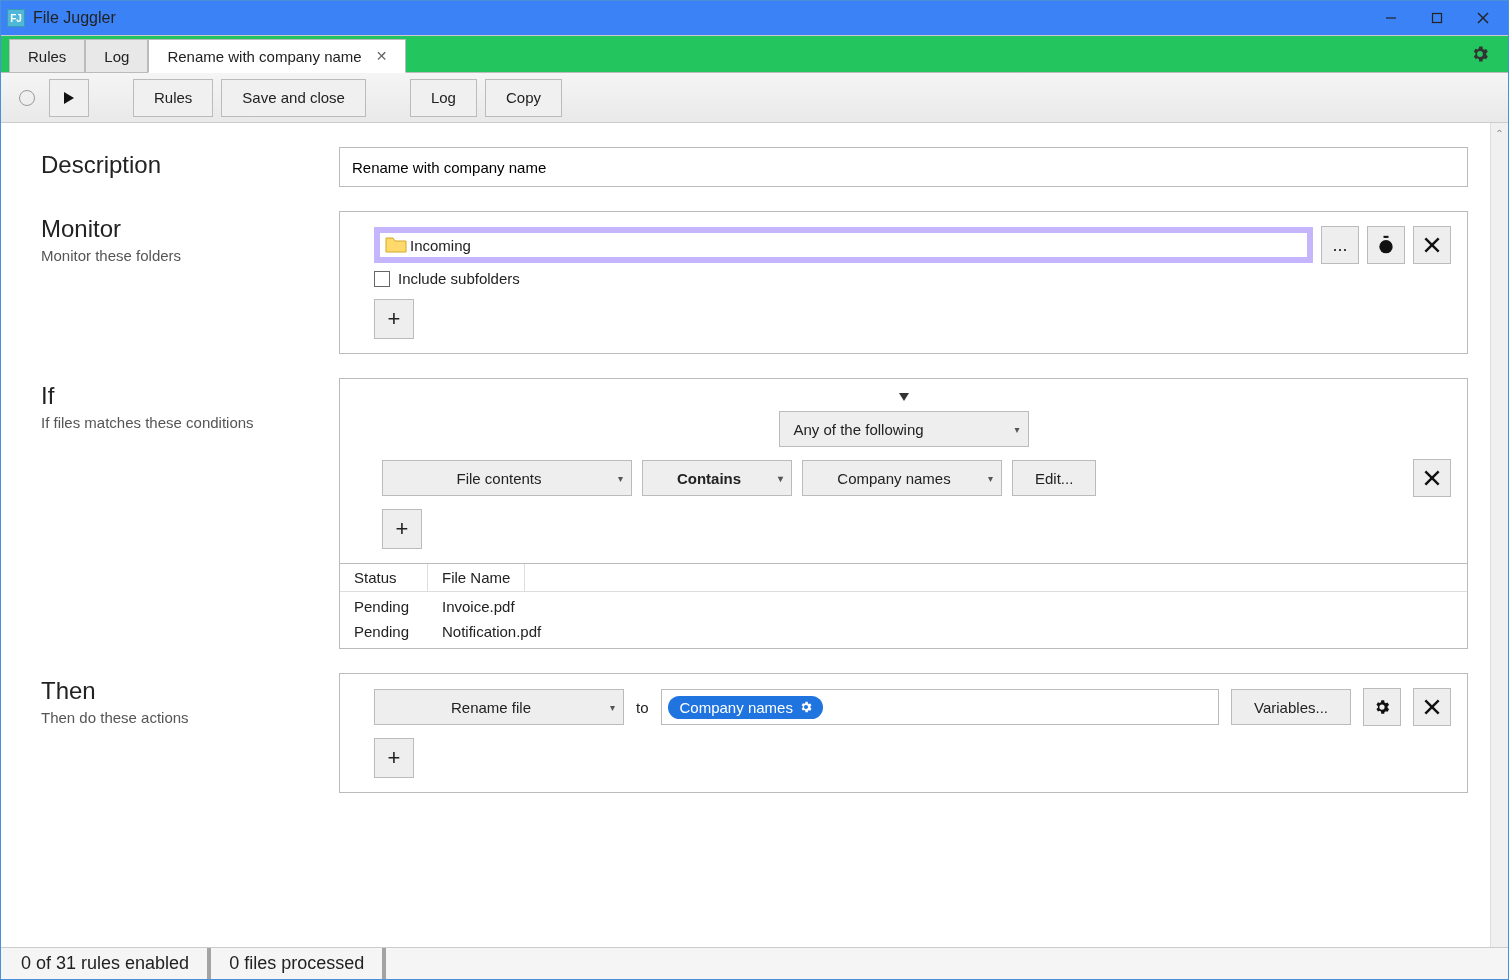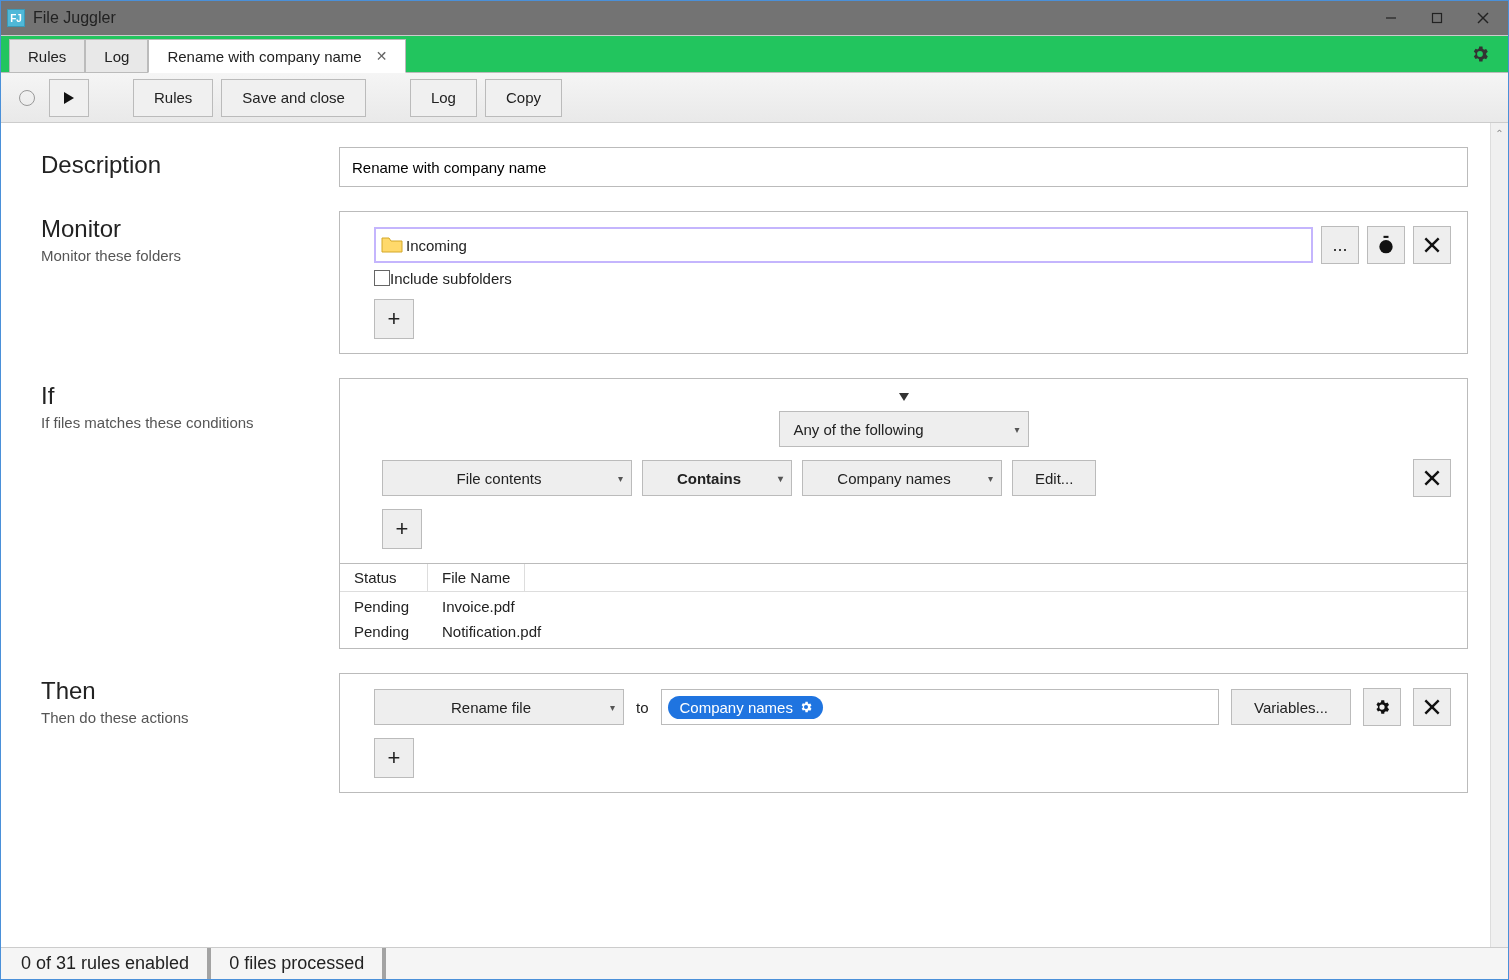--- a/index.html
+++ b/index.html
@@ -1,21 +1,21 @@
 <!DOCTYPE html>
 <html><head>
 <meta charset="utf-8">
 <style>
 * { box-sizing: border-box; margin: 0; padding: 0; }
 body { font-family: "Segoe UI", Arial, sans-serif; font-size: 15px; color: #222; background: #fff; overflow: hidden; }
 
 .window { width: 1509px; height: 980px; border: 1px solid #4a90d9; display: flex; flex-direction: column; background: #fff; }
 
 
-.titlebar { height: 34px; background: #737373; display: flex; align-items: center; padding: 0 2px 0 6px; }
+.titlebar { height: 34px; background: #3b82f6; display: flex; align-items: center; padding: 0 2px 0 6px; }
 .titlebar .app-icon { width: 18px; height: 18px; background: #4fb8d8; border: 1px solid #3a9ab8; margin-right: 8px; display: flex; align-items: center; justify-content: center; font-size: 10px; font-weight: bold; color: #fff; }
 .titlebar .title { flex: 1; font-size: 16px; }
 .titlebar .winbtn { width: 46px; height: 30px; display: flex; align-items: center; justify-content: center; font-size: 14px; }
 .titlebar .winbtn svg { width: 12px; height: 12px; }
 
 
 .tabbar { height: 38px; background: #22c55e; border-top: 1px solid #ccc; display: flex; align-items: flex-end; padding: 0 8px; position: relative; }
 .tabbar .tab { height: 34px; padding: 0 18px; display: flex; align-items: center; font-size: 15px; border: 1px solid #bbb; border-bottom: none; background: #eee; margin-right: 0px; cursor: pointer; }
 .tabbar .tab.inactive { background: #e8e8e8; }
 .tabbar .tab.active { background: #fff; border-bottom: 1px solid #fff; position: relative; z-index: 2; }
@@ -39,26 +39,26 @@
 .section-row { display: flex; margin-bottom: 24px; }
 .section-label { width: 298px; padding-top: 4px; }
 .section-label h2 { font-size: 24px; font-weight: 400; margin-bottom: 4px; }
 .section-label .sub { font-size: 15px; color: #555; }
 .section-body { flex: 1; }
 
 .input-full { width: 100%; height: 40px; border: 1px solid #bbb; padding: 0 12px; font-size: 15px; font-family: inherit; }
 .panel { border: 1px solid #bbb; padding: 14px 16px 14px 34px; background: #fff; }
 
 .folder-row { display: flex; gap: 8px; align-items: center; margin-bottom: 6px; }
-.folder-input { flex: 1; height: 36px; border: 2px solid #c4b5fd; display: flex; align-items: center; padding: 0 4px; }
+.folder-input { flex: 1; height: 36px; border: 6px solid #c4b5fd; display: flex; align-items: center; padding: 0 4px; }
 .folder-icon { width: 24px; height: 20px; margin-right: 2px; }
 .small-btn { width: 38px; height: 38px; border: 1px solid #bbb; background: #eee; display: flex; align-items: center; justify-content: center; cursor: pointer; font-size: 18px; }
 .timer-btn, .x-btn { width: 38px; height: 38px; border: 1px solid #bbb; background: #eee; display: flex; align-items: center; justify-content: center; cursor: pointer; }
 
-.checkbox-row { display: flex; align-items: flex-start; margin: 4px 0 12px 0; }
+.checkbox-row { display: flex; align-items: flex-end; gap: 8px; margin: 4px 0 12px 0; }
 .checkbox-row .cb { width: 16px; height: 16px; border: 1px solid #666; }
 
 .plus-btn { width: 40px; height: 40px; border: 1px solid #bbb; background: #eee; display: flex; align-items: center; justify-content: center; font-size: 22px; cursor: pointer; font-weight: 300; }
 
 .if-body .panel { padding: 14px 16px; }
 .cond-header { display: flex; align-items: center; gap: 10px; margin-bottom: 12px; flex-direction: column; }
 .tri-toggle { width: 0; height: 0; border-left: 5px solid transparent; border-right: 5px solid transparent; border-top: 8px solid #333; cursor: pointer; }
 .dropdown { height: 36px; border: 1px solid #bbb; background: #eee; padding: 0 30px 0 14px; display: flex; align-items: center; position: relative; cursor: pointer; font-size: 15px; }
 .dropdown .chev { position: absolute; right: 8px; top: 50%; transform: translateY(-50%); font-size: 10px; color: #555; }
 .dropdown.w1 { width: 250px; }

